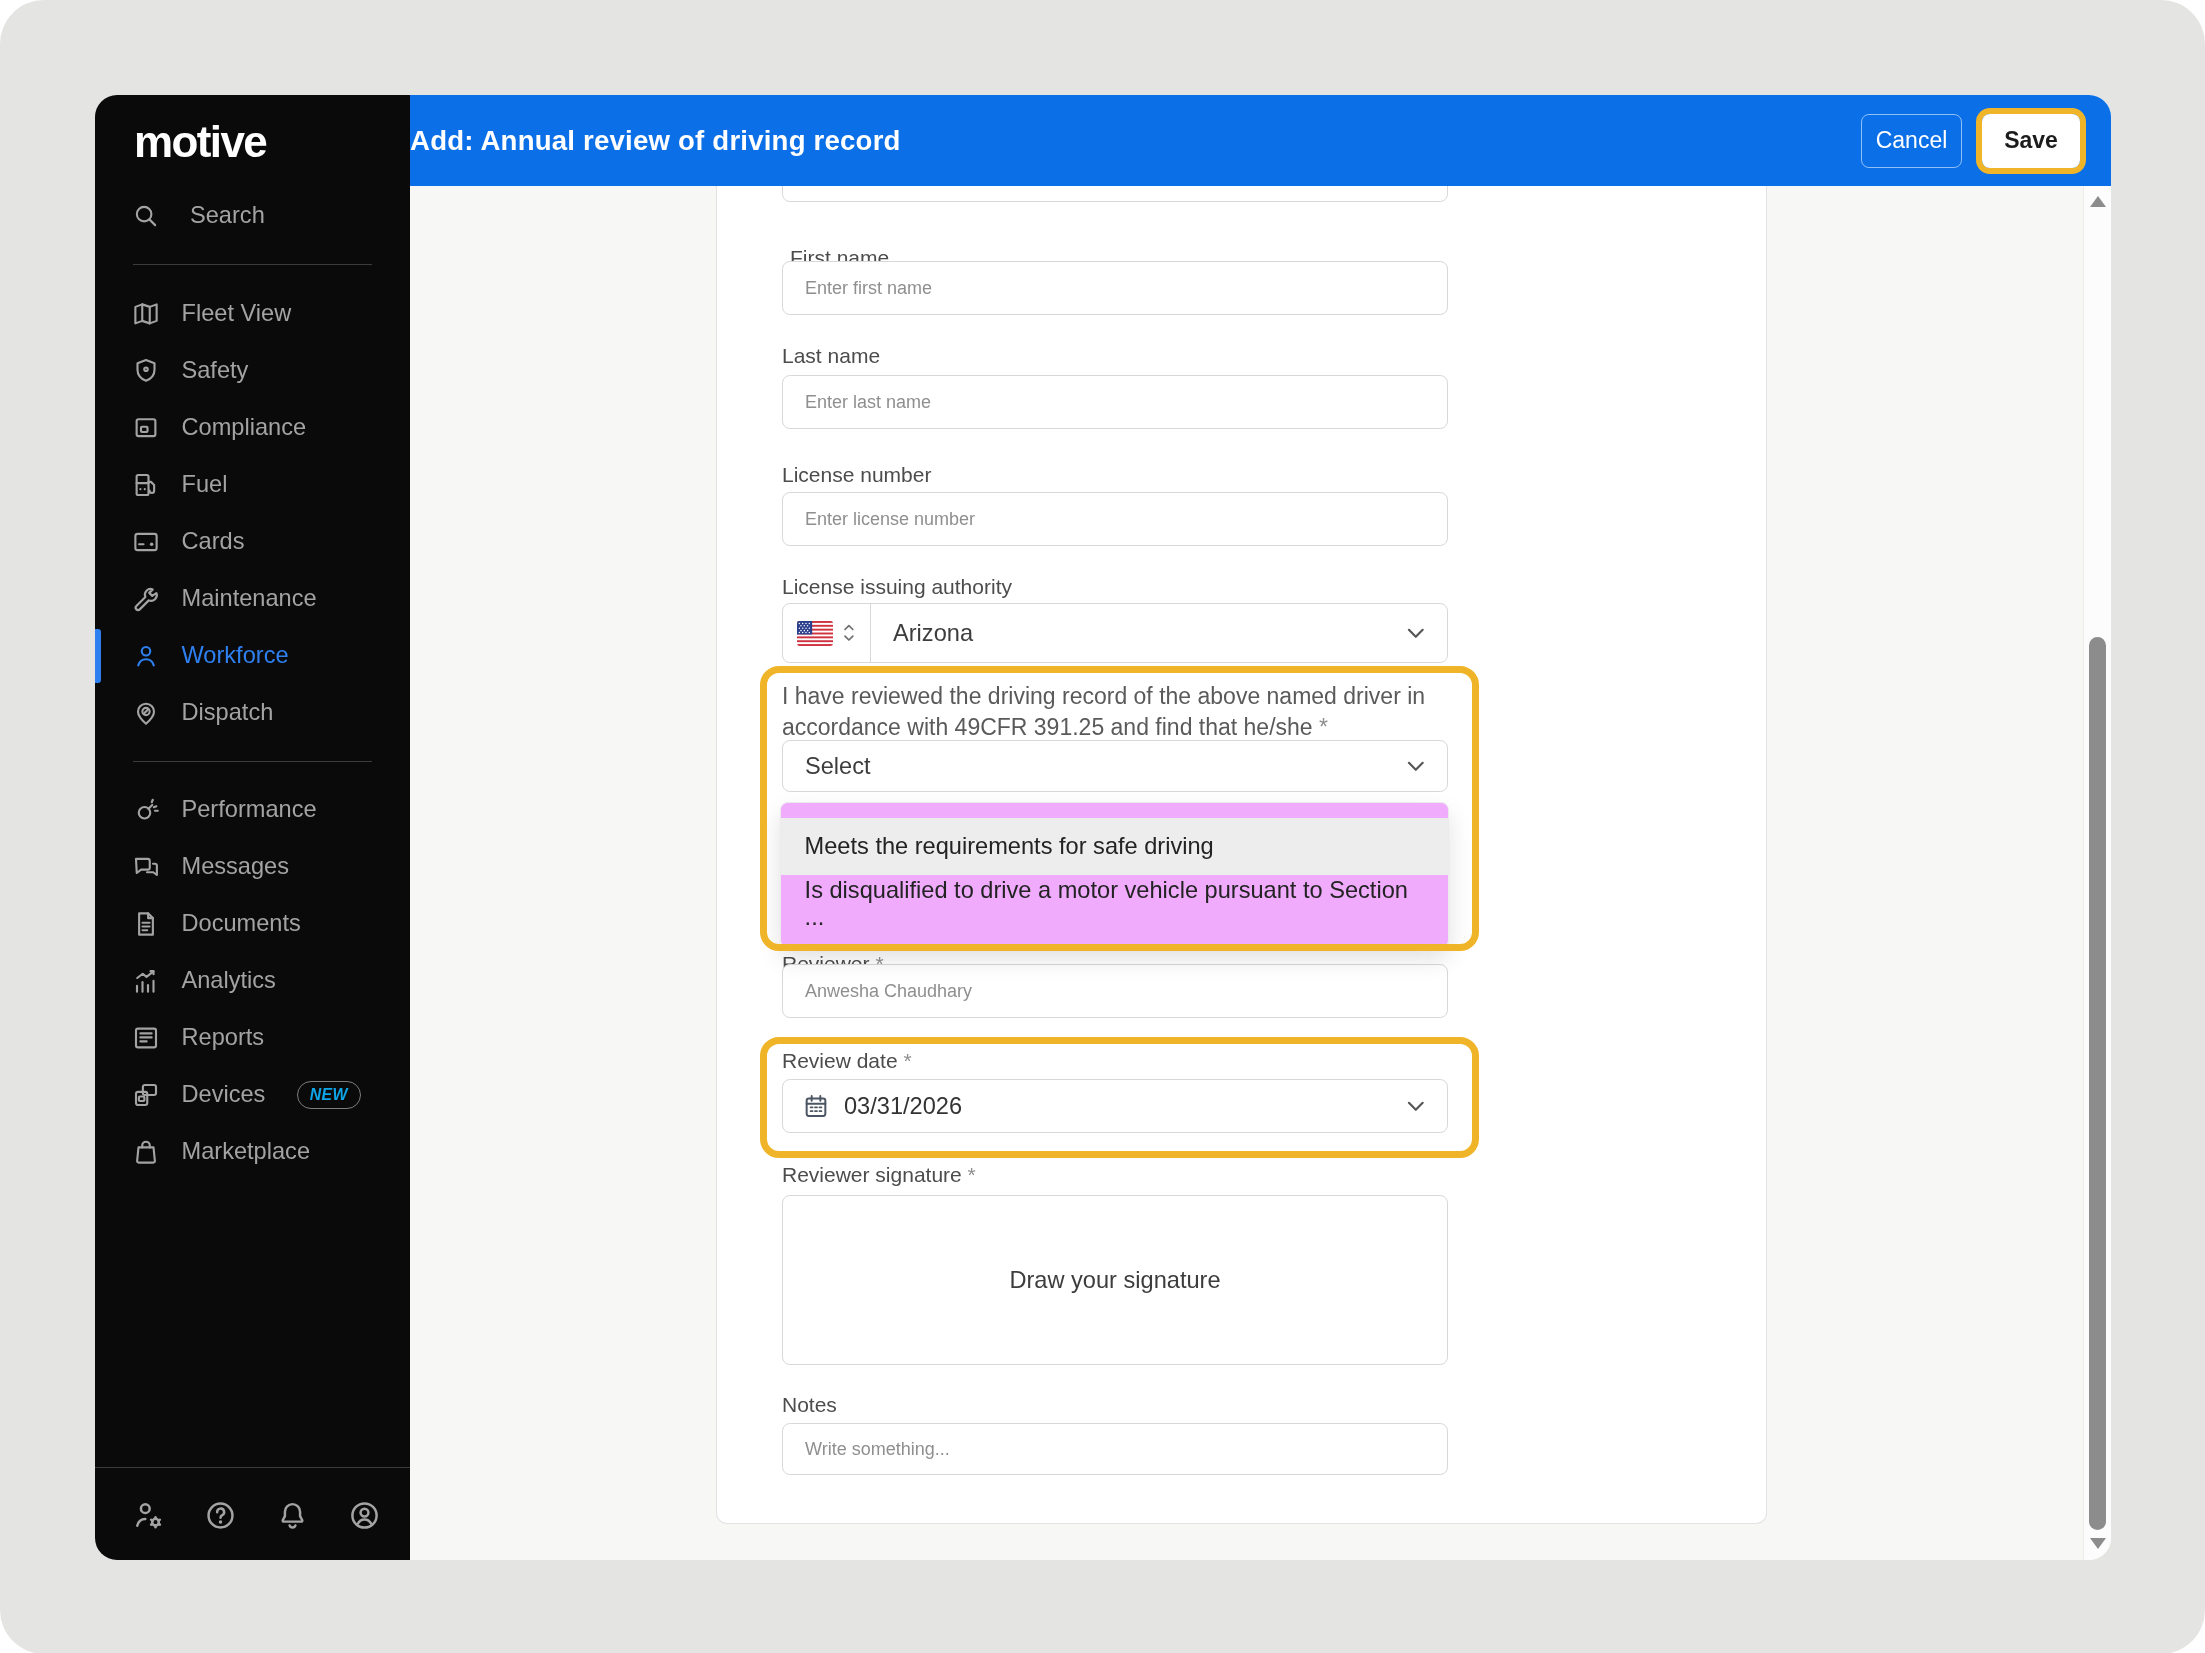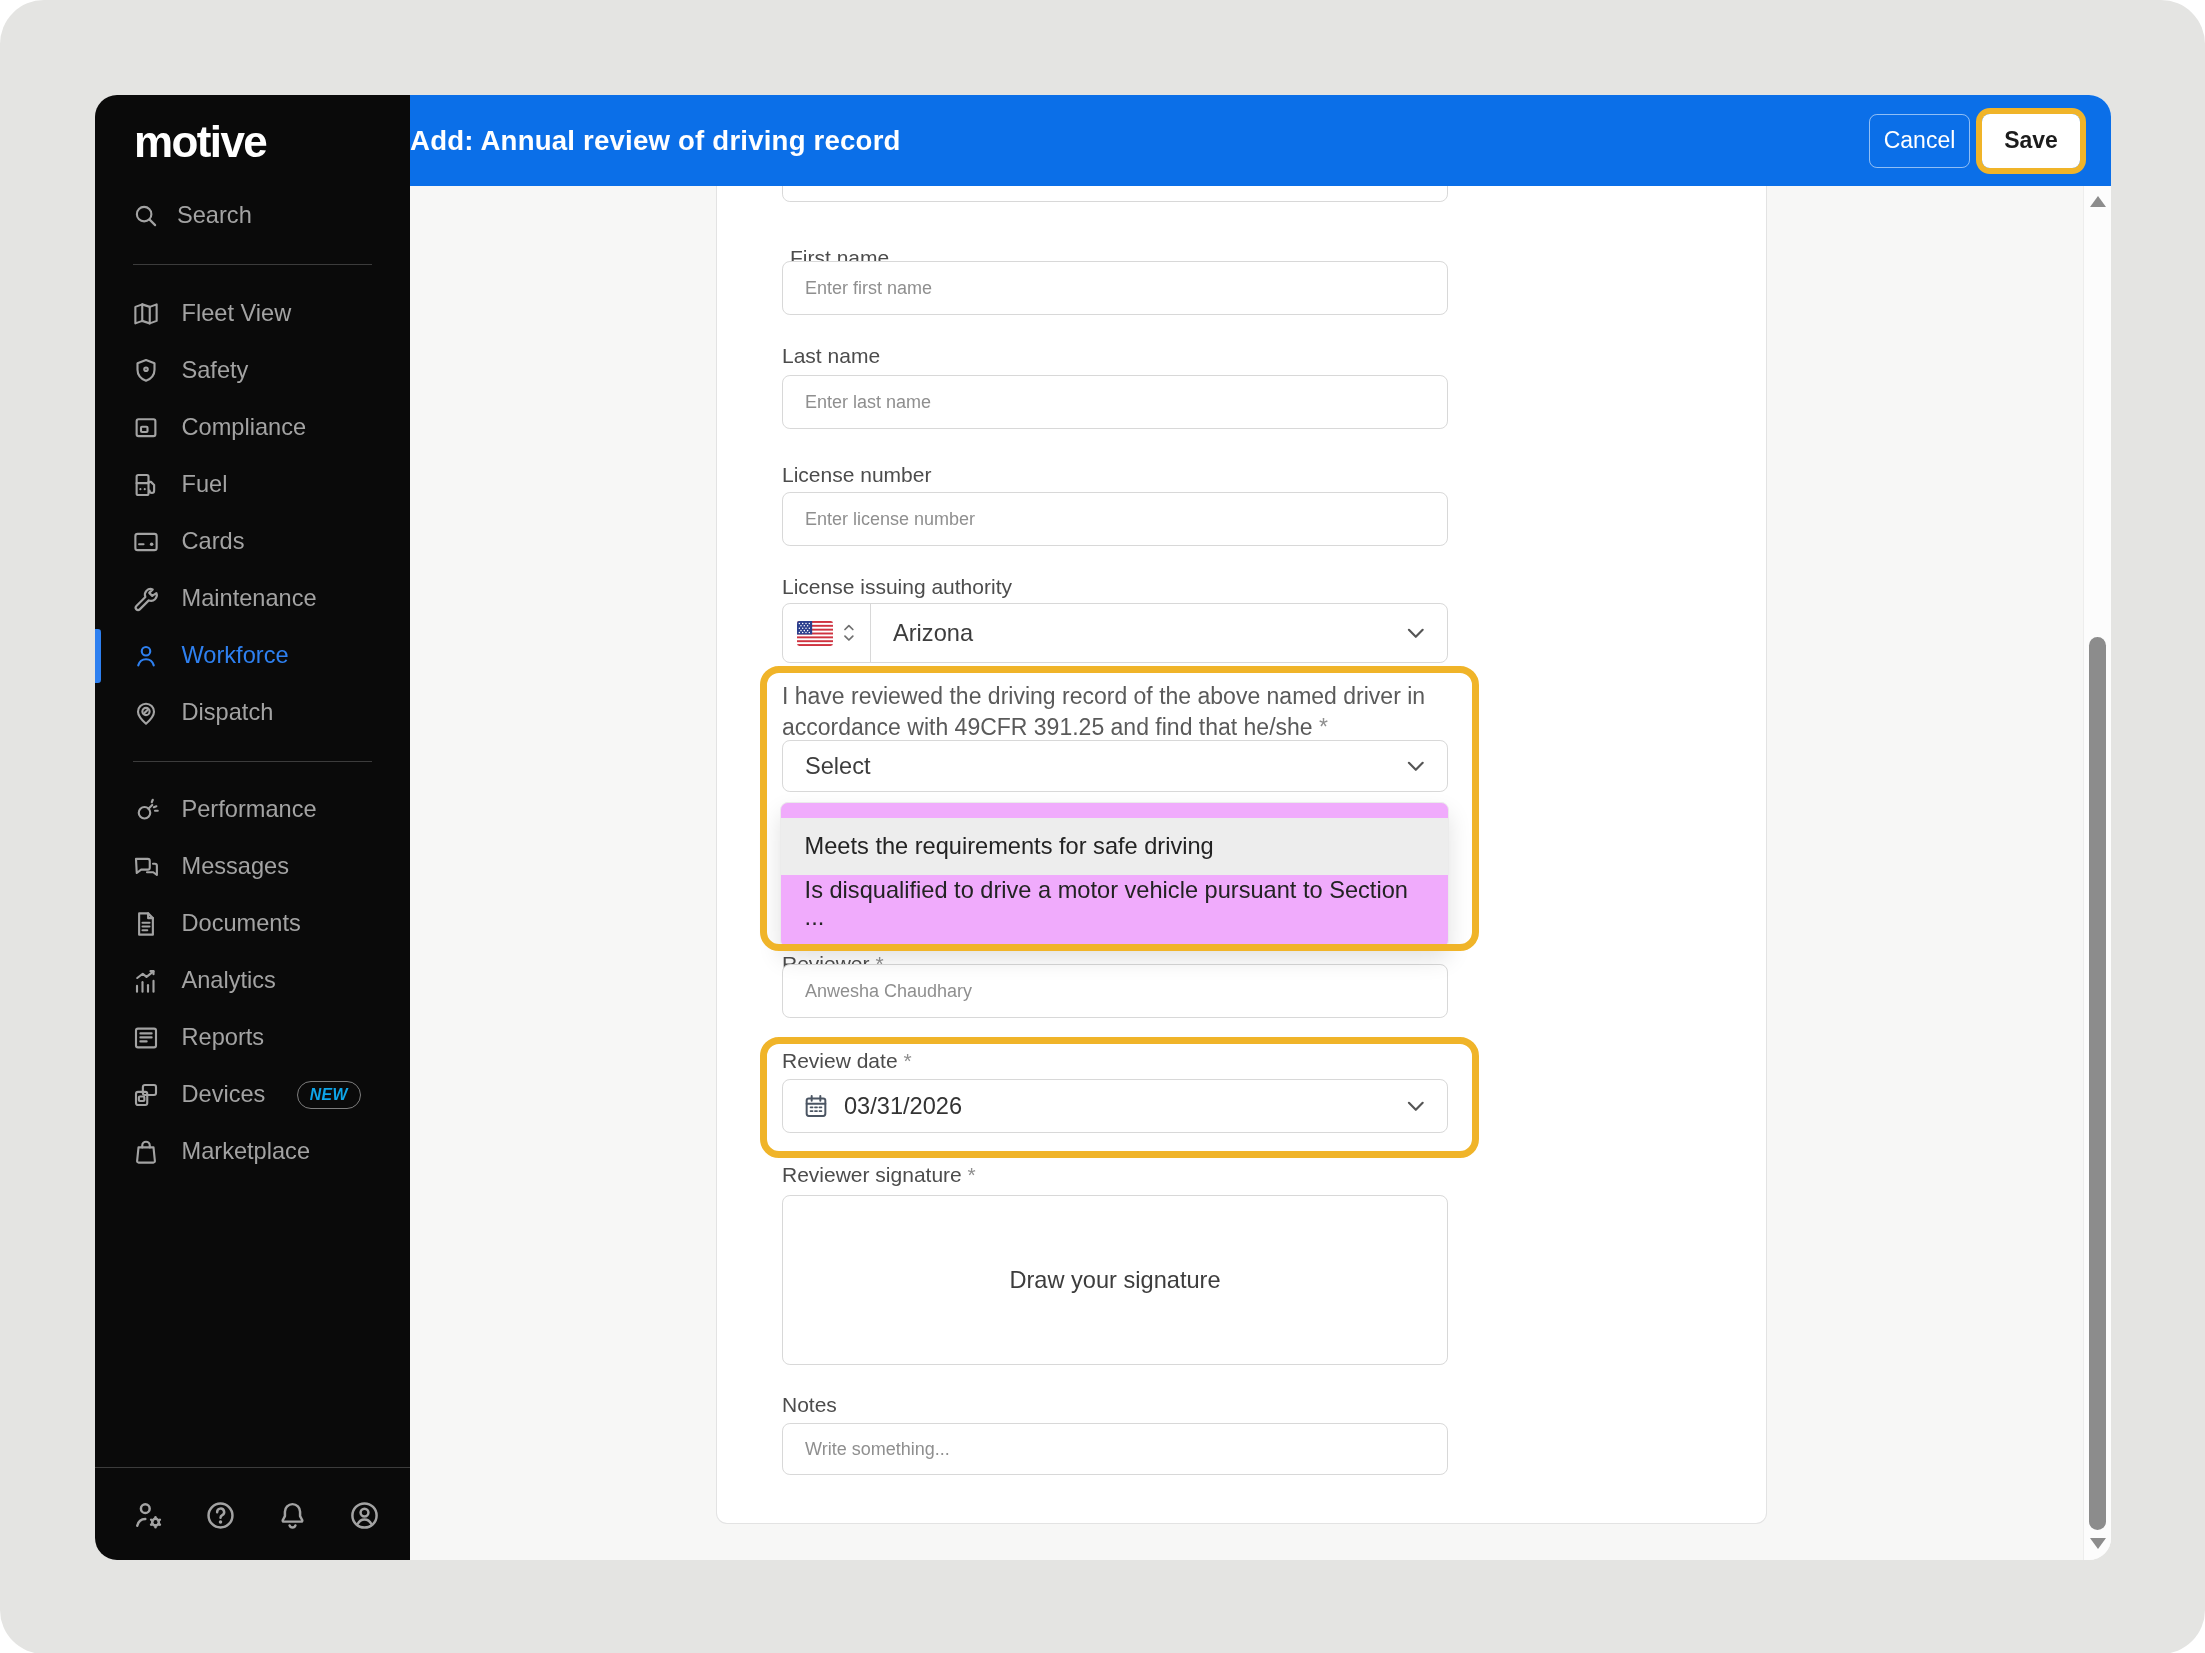--- a/index.html
+++ b/index.html
@@ -6,21 +6,21 @@
   html,body { width:2205px; height:1654px; background:#ffffff; font-family:"Liberation Sans", sans-serif; }
   .canvas { position:relative; width:2205px; height:1654px; background:#e4e4e2; border-radius:44px; overflow:hidden; }
 
   
   .window { position:absolute; left:95px; top:95px; width:2016px; height:1465px;
             border-radius:22px; overflow:hidden; background:#f7f7f6; }
 
   
   .sidebar { position:absolute; left:0; top:0; width:315px; height:1465px; background:#0a0a0a; }
   .logo { position:absolute; left:39px; top:22px; font-size:44px; font-weight:700; color:#ffffff; letter-spacing:-1.6px; }
-  .sb-search { position:absolute; left:0; top:92px; width:268px; height:57px; display:flex; align-items:center; padding-left:36px; gap:16px; cursor:pointer; }
+  .sb-search { position:absolute; left:0; top:92px; width:268px; height:57px; display:flex; align-items:center; padding-left:36px; gap:29px; cursor:pointer; }
   .sb-divider { position:absolute; left:38px; width:239px; height:0; border-top:1.6px solid #3c3c3c; }
   .sb-nav { position:absolute; left:0; width:315px; }
   .sb-item { position:relative; height:57px; display:flex; align-items:center; padding-left:36px; gap:20.5px; cursor:pointer; }
   .sb-item .sb-label { font-size:23.6px; color:#a3a3a3; }
   .sb-icon { width:30px; height:30px; color:#a3a3a3; display:inline-flex; }
   .sb-icon svg { width:30px; height:30px; }
   .sb-item.active .sb-label { color:#2e80f0; }
   .sb-item.active .sb-icon { color:#2e80f0; }
   .sb-item.active::before { content:""; position:absolute; left:0; top:1.6px; height:54px; width:5.5px; background:#2e80f0; border-radius:0 3.2px 3.2px 0; }
   .sb-badge { margin-left:11px; font-size:15.8px; font-weight:700; color:#0ea5e9; border:1.6px solid #7d7d7d; border-radius:787px; padding:3.9px 11.8px; letter-spacing:0.4px;font-style:italic; }
@@ -28,21 +28,21 @@
   .sb-footer { position:absolute; left:0; top:1389px; width:315px; height:63px; display:flex; align-items:center; padding-left:36px; gap:37px; }
   .foot-btn { width:35px; height:35px; color:#a3a3a3; background:none; border:none; cursor:pointer; display:inline-flex; }
   .foot-btn svg { width:35px; height:35px; }
 
   
   .main { position:absolute; left:315px; top:0; width:1701px; height:1465px; background:#f7f7f6; }
 
   
   .hdr { position:absolute; left:0; top:0; width:1701px; height:91px; background:#0b6fe8; display:flex; align-items:center; }
   .hdr-title { font-size:27.6px; font-weight:700; color:#ffffff; letter-spacing:0.2px; }
-  .hdr-actions { margin-left:auto; margin-right:25px; display:flex; align-items:center; gap:6px; }
+  .hdr-actions { margin-left:auto; margin-right:25px; display:flex; align-items:center; gap:14px; }
   .btn-cancel { width:101px; height:54px; border:1.6px solid rgba(255,255,255,0.55); border-radius:7.9px; background:transparent; color:#ffffff; font-size:23px; font-family:inherit; cursor:pointer; }
   .save-ring { border:6.3px solid #f0b429; border-radius:14px; }
   .btn-save { display:block; width:98px; height:54px; border:none; border-radius:7.9px; background:#ffffff; color:#1c1c1c; font-size:23px; font-weight:700; font-family:inherit; cursor:pointer; }
 
   
   .scroll-track { position:absolute; right:0; top:91px; width:28px; height:1374px; background:#fcfcfc; border-left:0.8px solid #ededed; }
   .scroll-up { position:absolute; top:9.5px; left:5.5px; width:0; height:0; border-left:8.7px solid transparent; border-right:8.7px solid transparent; border-bottom:11.8px solid #8c8c8c; cursor:pointer; }
   .scroll-thumb { position:absolute; left:4.7px; top:451px; width:17.3px; height:893px; background:#8c8c8c; border-radius:8.7px; cursor:pointer; }
   .scroll-down { position:absolute; top:1352px; left:5.5px; width:0; height:0; border-left:8.7px solid transparent; border-right:8.7px solid transparent; border-top:11.8px solid #8c8c8c; cursor:pointer; }
 

